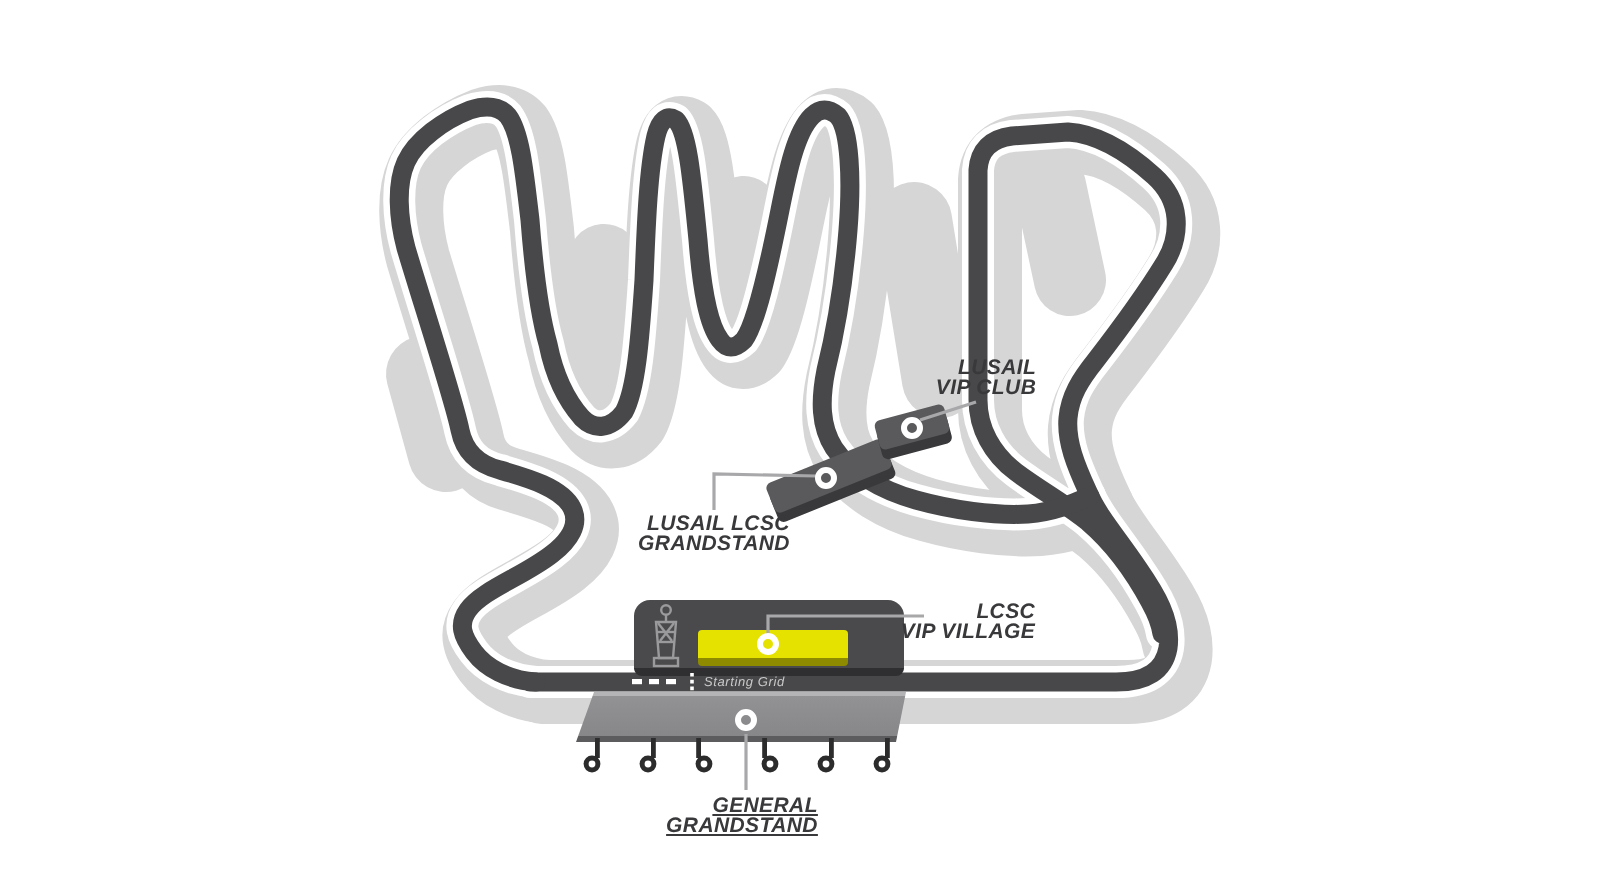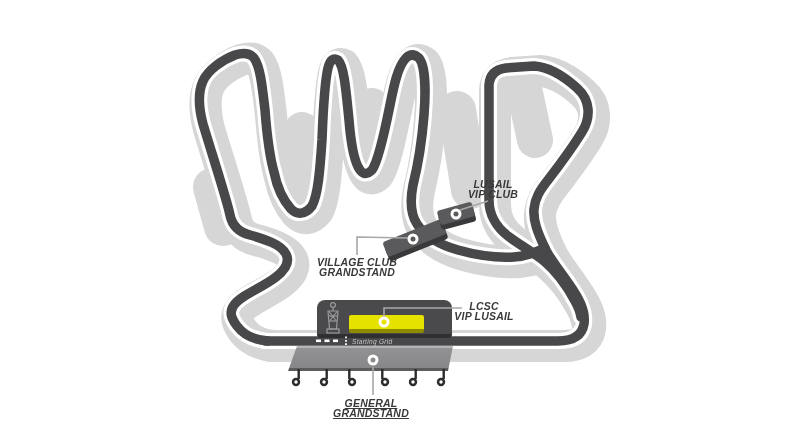--- a/index.html
+++ b/index.html
@@ -30,21 +30,21 @@
   .stand{position:absolute;background:#5a5a5c;border-radius:3px;box-shadow:0 5px 0 #39393b;}
   .stand.big{left:383px;top:230px;width:63px;height:16px;transform:rotate(-22deg);}
   .stand.small{left:438px;top:206px;width:36px;height:15px;transform:rotate(-15deg);}
   
   .marker{
     position:absolute;width:5px;height:5px;border:3.5px solid #ffffff;
     border-radius:50%;transform:translate(-50%,-50%);
   }
   
   .map-label{
-    position:absolute;transform:translate(-50%,-50%);text-align:center;
+    position:absolute;transform:translate(-50%,-50%);text-align:right;
     font-weight:bold;font-style:italic;font-size:10.5px;line-height:10px;
     color:#39393b;letter-spacing:.2px;white-space:nowrap;
   }
   .grid-text{
     position:absolute;left:352px;top:337px;font-size:6.5px;line-height:9px;
     font-style:italic;color:#c9c9c9;letter-spacing:.3px;white-space:nowrap;
   }
 </style>
 </head>
 <body>
@@ -150,25 +150,25 @@
   <div class="marker" style="left:413px;top:239px;"></div>
   <div class="marker" style="left:456px;top:214px;"></div>
   <div class="marker" style="left:384px;top:322px;"></div>
   <div class="marker" style="left:373px;top:360px;"></div>
 
   <div class="map-label" style="left:493px;top:189px;">
     <div>LUSAIL</div>
     <div>VIP CLUB</div>
   </div>
   <div class="map-label" style="left:357px;top:267px;">
-    <div>VILLAGE CLUB</div>
+    <div>LUSAIL LCSC</div>
     <div>GRANDSTAND</div>
   </div>
   <div class="map-label" style="left:484px;top:311px;">
     <div>LCSC</div>
-    <div>VIP LUSAIL</div>
+    <div>VIP VILLAGE</div>
   </div>
   <div class="map-label" style="left:371px;top:408px;text-decoration:underline;">
     <div>GENERAL</div>
     <div>GRANDSTAND</div>
   </div>
 
 </div>
 
 </body></html>

